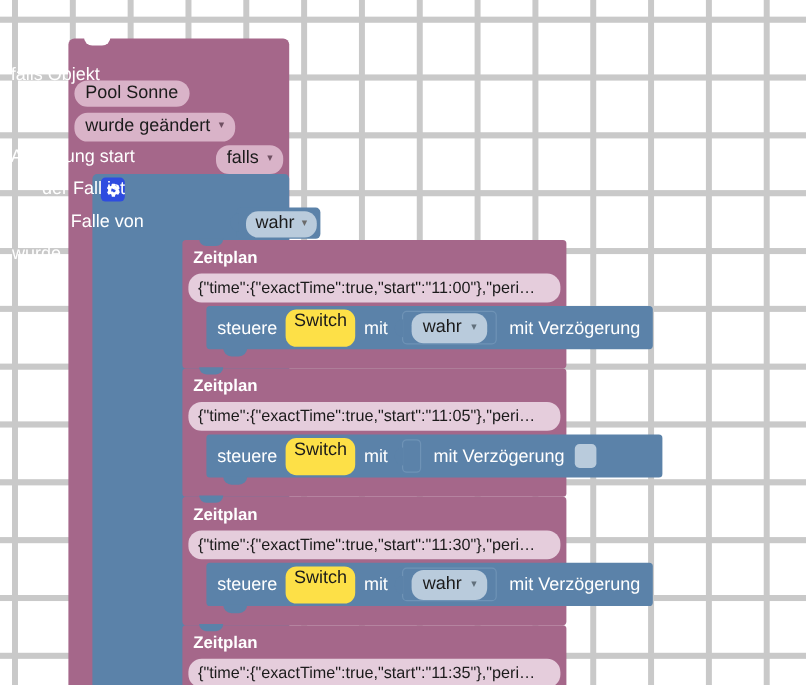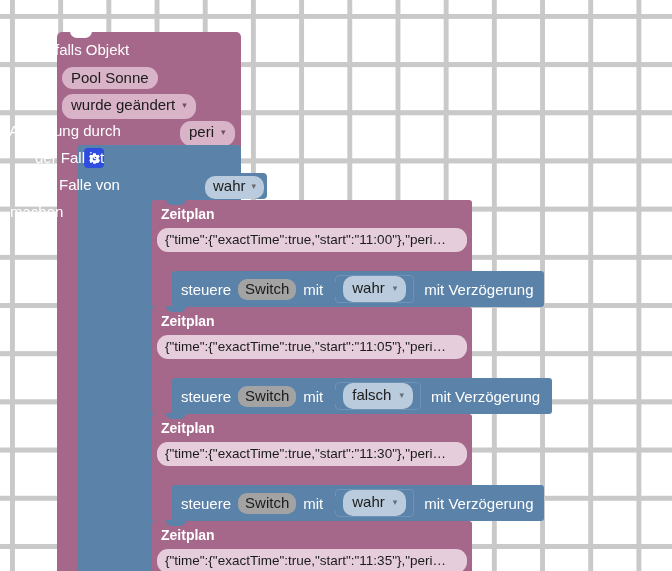--- a/index.html
+++ b/index.html
@@ -53,21 +53,21 @@
     border-radius: 0 0 9px 9px;
   }
 
   .hat-row {
     position: absolute;
     left: 9px;
     color: #ffffff;
     font-size: 15px;
     white-space: nowrap;
   }
-  #row-falls   { top: 41px; margin-left: 46px; }
+  #row-falls   { top: 54px; }
   #row-ausl    { top: 122px; }
 
   
   .pill {
     display: inline-block;
     background: #d9b3c8;
     color: #1b1b1b;
     font-size: 15px;
     padding: 2px 9px 3px 9px;
     border-radius: 11px;
@@ -210,35 +210,34 @@
     top: 55px;
     height: 36px;
     background: #5b82a9;
     border-radius: 3px;
     color: #ffffff;
     font-size: 15px;
     white-space: nowrap;
     display: flex;
     align-items: center;
     padding: 0 10px 0 9px;
-    margin-top: 16px;
   }
   .steuere .st-notch {
     position: absolute;
     left: 14px; bottom: -6px;
     width: 20px; height: 7px;
     background: #5b82a9;
     border-radius: 0 0 8px 8px;
   }
   .steuere .obj-pill {
-    background: #a3a3a3;
+    background: #fde047;
     color: #1b1b1b;
     font-size: 15px;
     line-height: 18px;
-    padding: 1px 7px 2px 7px;
+    padding: 1px 7px 12px 7px;
     border-radius: 9px;
     margin: 0 7px;
   }
   .steuere .val-slot {
     position: relative;
     margin-left: 12px;
     margin-right: 10px;
     height: 28px;
     display: flex;
     align-items: center;
@@ -290,37 +289,37 @@
   <div class="hat-row" id="row-falls">falls Objekt</div>
 
   <div class="pill" id="pill-wurde">
     <span>wurde geändert</span><span class="arrow">▾</span>
   </div>
 
   <div class="pill" id="pill-pool">
     <span>Pool Sonne</span>
   </div>
 
-  <div class="hat-row" id="row-ausl">Auslösung durch</div>
+  <div class="hat-row" id="row-ausl">Auslösung start</div>
 
   <div class="pill" id="pill-egal">
-    <span>peri</span><span class="arrow">▾</span>
+    <span>falls</span><span class="arrow">▾</span>
   </div>
 
   <div class="block" id="case-block"></div>
 
   <div id="gear-icon">
     <svg width="13" height="13" viewBox="0 0 24 24" aria-hidden="true">
       <path fill="#ffffff" d="M19.4 13a7.6 7.6 0 0 0 .1-1 7.6 7.6 0 0 0-.1-1l2.1-1.6a.5.5 0 0 0 .1-.6l-2-3.5a.5.5 0 0 0-.6-.2l-2.5 1a7.3 7.3 0 0 0-1.7-1l-.4-2.6a.5.5 0 0 0-.5-.4h-4a.5.5 0 0 0-.5.4l-.4 2.6a7.3 7.3 0 0 0-1.7 1l-2.5-1a.5.5 0 0 0-.6.2l-2 3.5a.5.5 0 0 0 .1.6L4.5 11a7.6 7.6 0 0 0 0 2l-2.1 1.6a.5.5 0 0 0-.1.6l2 3.5a.5.5 0 0 0 .6.2l2.5-1a7.3 7.3 0 0 0 1.7 1l.4 2.6a.5.5 0 0 0 .5.4h4a.5.5 0 0 0 .5-.4l.4-2.6a7.3 7.3 0 0 0 1.7-1l2.5 1a.5.5 0 0 0 .6-.2l2-3.5a.5.5 0 0 0-.1-.6zM12 15.5A3.5 3.5 0 1 1 15.5 12 3.5 3.5 0 0 1 12 15.5z"></path>
     </svg>
   </div>
 
   <div class="case-label" id="lbl-derfall">der Fall ist</div>
   <div class="case-label" id="lbl-imfalle">im Falle von</div>
-  <div class="case-label" id="lbl-machen">machen</div>
+  <div class="case-label" id="lbl-machen">wurde</div>
 
 
   <div class="socket-block" id="sock-wahr">
     <div class="puzzle-tab"></div>
     <div class="dd">
       <span>wahr</span><span class="arrow">▾</span>
     </div>
   </div>
 
   <div class="zeitplan" style="top:200px;">
@@ -347,23 +346,20 @@
     <div class="zp-notch"></div>
     <div class="zp-title">Zeitplan</div>
     <div class="zp-json">{"time":{"exactTime":true,"start":"11:05"},"peri…</div>
     <div class="steuere" style="width:380px;">
       <div class="st-notch"></div>
       <span>steuere</span>
       <span class="obj-pill">Switch</span>
       <span>mit</span>
       <span class="val-slot">
         <span class="tab"></span>
-        <span class="val-dd">
-          <span>falsch</span><span class="arrow">▾</span>
-        </span>
       </span>
       <span>mit Verzögerung</span>
       <span class="delay-socket"></span>
     </div>
   </div>
 
   <div class="zeitplan" style="top:414px;">
     <div class="zp-notch"></div>
     <div class="zp-title">Zeitplan</div>
     <div class="zp-json">{"time":{"exactTime":true,"start":"11:30"},"peri…</div>

